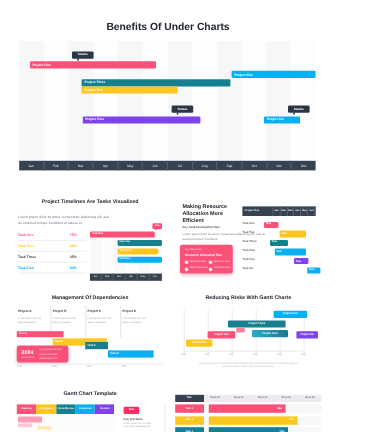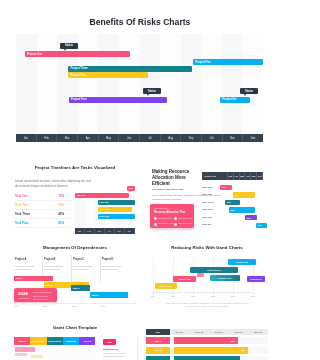--- a/index.html
+++ b/index.html
@@ -10,21 +10,21 @@
   .tip{position:absolute;background:#2d3644;border-radius:1px;color:#fff;display:flex;align-items:center;justify-content:center;font-weight:bold;}
   .tip:after{content:"";position:absolute;left:3.5px;bottom:-2.3px;border-left:1.7px solid transparent;border-right:1.7px solid transparent;border-top:2.5px solid #2d3644;}
   .monthbar{position:absolute;background:#36424f;display:flex;}
   .monthbar div{flex:1;display:flex;align-items:center;justify-content:center;color:#e8eaee;border-right:.4px solid #4e5a69;box-sizing:border-box;}
   .monthbar div:last-child{border-right:none;}
 </style>
 </head>
 <body>
 
 <div class="page">
-  <div class="ttl" style="left:0;top:17px;width:280px;font-size:8.6px">Benefits Of Risks Charts</div>
+  <div class="ttl" style="left:0;top:17px;width:280px;font-size:8.6px">Benefits Of Under Charts</div>
 
   <div id="mainchart" class="abs" style="left:16px;top:34px;width:247px;height:108px;background:#fdfdfe;">
     <div id="mc-stripes">
         <div style="position: absolute; left: 0px; top: 0px; height: 100px; width: 20.5833px; background: rgb(246, 247, 249);"></div>
         <div style="position: absolute; left: 41.1667px; top: 0px; height: 100px; width: 20.5833px; background: rgb(246, 247, 249);"></div>
         <div style="position: absolute; left: 82.3333px; top: 0px; height: 100px; width: 20.5833px; background: rgb(246, 247, 249);"></div>
         <div style="position: absolute; left: 123.5px; top: 0px; height: 100px; width: 20.5833px; background: rgb(246, 247, 249);"></div>
         <div style="position: absolute; left: 164.667px; top: 0px; height: 100px; width: 20.5833px; background: rgb(246, 247, 249);"></div>
         <div style="position: absolute; left: 205.833px; top: 0px; height: 100px; width: 20.5833px; background: rgb(246, 247, 249);"></div>
       </div>

